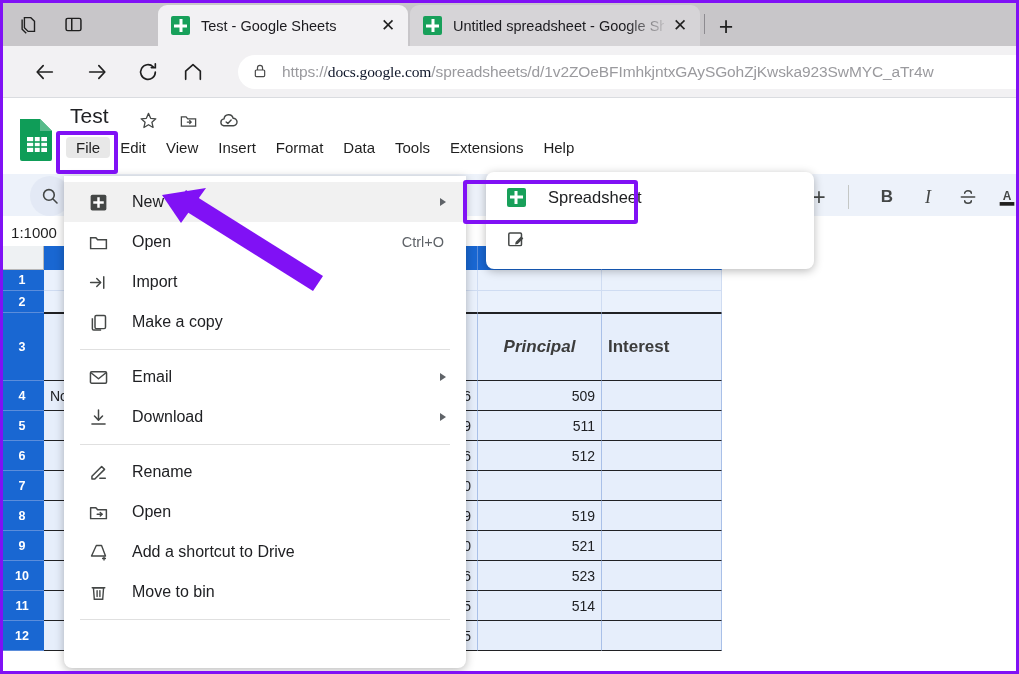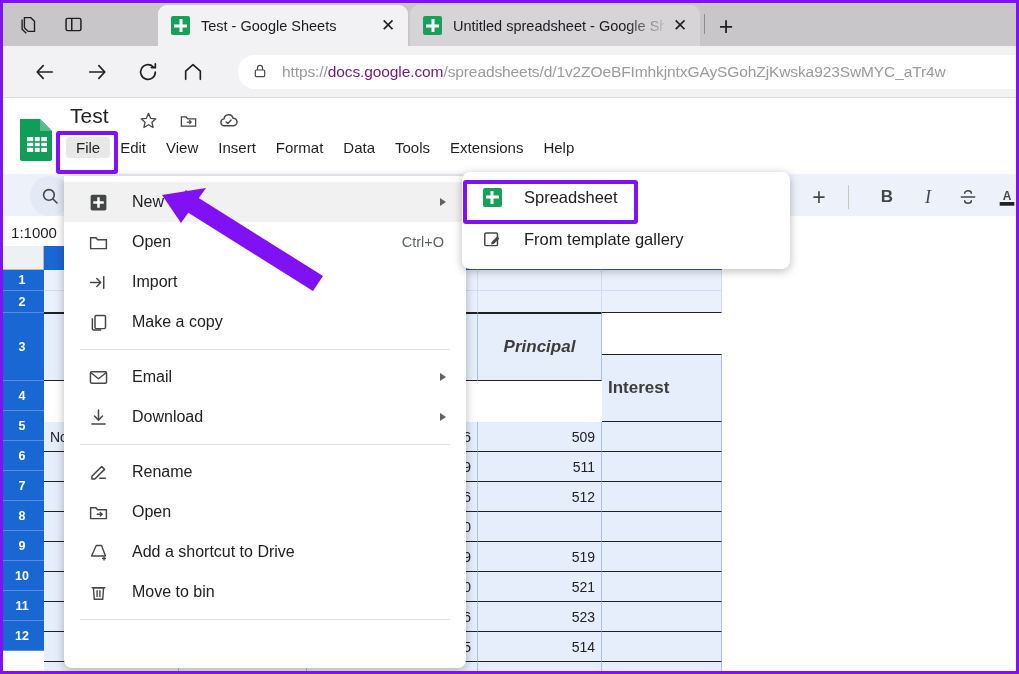--- a/index.html
+++ b/index.html
@@ -77,21 +77,21 @@
   .omnibox {
     position: absolute; left: 238px; top: 9px; width: 800px; height: 34px;
     background: #fff; border-radius: 17px; display: flex; align-items: center;
     padding-left: 14px; overflow: hidden;
   }
   .omni-lock { width: 18px; height: 18px; flex: 0 0 auto; margin-right: 12px; }
   .omni-url {
     font-size: 15.5px; white-space: nowrap; color: #8a8a8e; letter-spacing: -0.1px;
   }
   .omni-url .dim { color: #9a9a9e; }
-  .omni-url .strong { color: #701a75; }
+  .omni-url .strong { color: #0f172a; font-family: Liberation Serif, serif; }
 
   .chrome-bottom-border {
     position: absolute; left: 0; top: 97px; width: 1019px; height: 1px; background: #dadce0;
   }
 
   
   .sheets-app {
     position: absolute; left: 0; top: 98px; width: 1019px; height: 576px;
     background: #fff;
   }
@@ -209,21 +209,21 @@
   .mi-accel { font-size: 14.5px; color: #5f6368; padding-right: 22px; }
   .mi-arrow {
     position: absolute; right: 20px; top: 50%; transform: translateY(-50%);
     width: 0; height: 0; border-left: 6px solid #5f6368;
     border-top: 4.5px solid transparent; border-bottom: 4.5px solid transparent;
   }
   .mi-sep { height: 1px; background: #e0e0e0; margin: 7px 16px; }
 
   
   .sub-menu {
-    position: absolute; left: 462px; top: 172px; width: 328px; height: 97px;
+    position: absolute; left: 486px; top: 172px; width: 328px; height: 97px;
     background: #fff; border-radius: 8px;
     box-shadow: 0 2px 10px rgba(0,0,0,0.28); z-index: 35; padding: 4px 0;
   }
   .sub-mi {
     height: 42px; display: flex; align-items: center; padding-left: 18px;
     font-size: 16.5px; color: #202124;
   }
   .sub-icon { width: 24px; height: 24px; margin-right: 20px; flex: 0 0 auto;
     display: flex; align-items: center; justify-content: center; }
   .sheet-mini {
@@ -451,21 +451,21 @@
           <div class="cell pale darkline" style="width:171px;height:22px;"></div>
           <div class="cell pale darkline" style="width:124px;height:22px;"></div>
           <div class="cell pale darkline" style="width:120px;height:22px;"></div>
         </div>
 
         <div class="grid-row">
           <div class="cell hdr" style="width:135px;height:68px;">Scheduled Payment</div>
           <div class="cell hdr" style="width:128px;height:68px;">Extra Payment</div>
           <div class="cell hdr" style="width:171px;height:68px;">Total Payment</div>
           <div class="cell hdr" style="width:124px;height:68px;font-style:italic;">Principal</div>
-          <div class="cell hdr" style="width:120px;height:68px;justify-content:flex-start;margin-top:41px;">Interest</div>
+          <div class="cell hdr" style="width:120px;height:68px;justify-content:flex-start;">Interest</div>
         </div>
 
         <div class="grid-row">
           <div class="cell left darkline" style="width:135px;height:30px;">None</div>
           <div class="cell darkline" style="width:128px;height:30px;">100</div>
           <div class="cell darkline" style="width:171px;height:30px;">48566</div>
           <div class="cell darkline" style="width:124px;height:30px;">509</div>
           <div class="cell darkline" style="width:120px;height:30px;"></div>
         </div>
 
@@ -663,21 +663,20 @@
       </span>
       <span>Spreadsheet</span>
     </div>
     <div class="sub-mi">
       <span class="sub-icon">
         <svg width="21" height="21" viewBox="0 0 24 24" fill="none" stroke="#444746" stroke-width="1.7" stroke-linejoin="round">
           <rect x="3.2" y="4.5" width="14.5" height="14.5" rx="1.4"></rect>
           <path d="M11 14.8 l6.4-6.4 2.4 2.4 -6.4 6.4 -3 0.6 Z" fill="#444746" stroke="none"></path>
         </svg>
       </span>
-      <span>From template gallery</span>
     </div>
   </div>
 
   <div class="file-highlight"></div>
   <div class="spreadsheet-highlight"></div>
 
   <svg class="annot-arrow">
     <g>
       <path d="M313,291 L176,205 L186,190 L323,276 Z" fill="#8011f5"></path>
       <path d="M162,195 L206,188 L181,223 Z" fill="#8011f5"></path>

